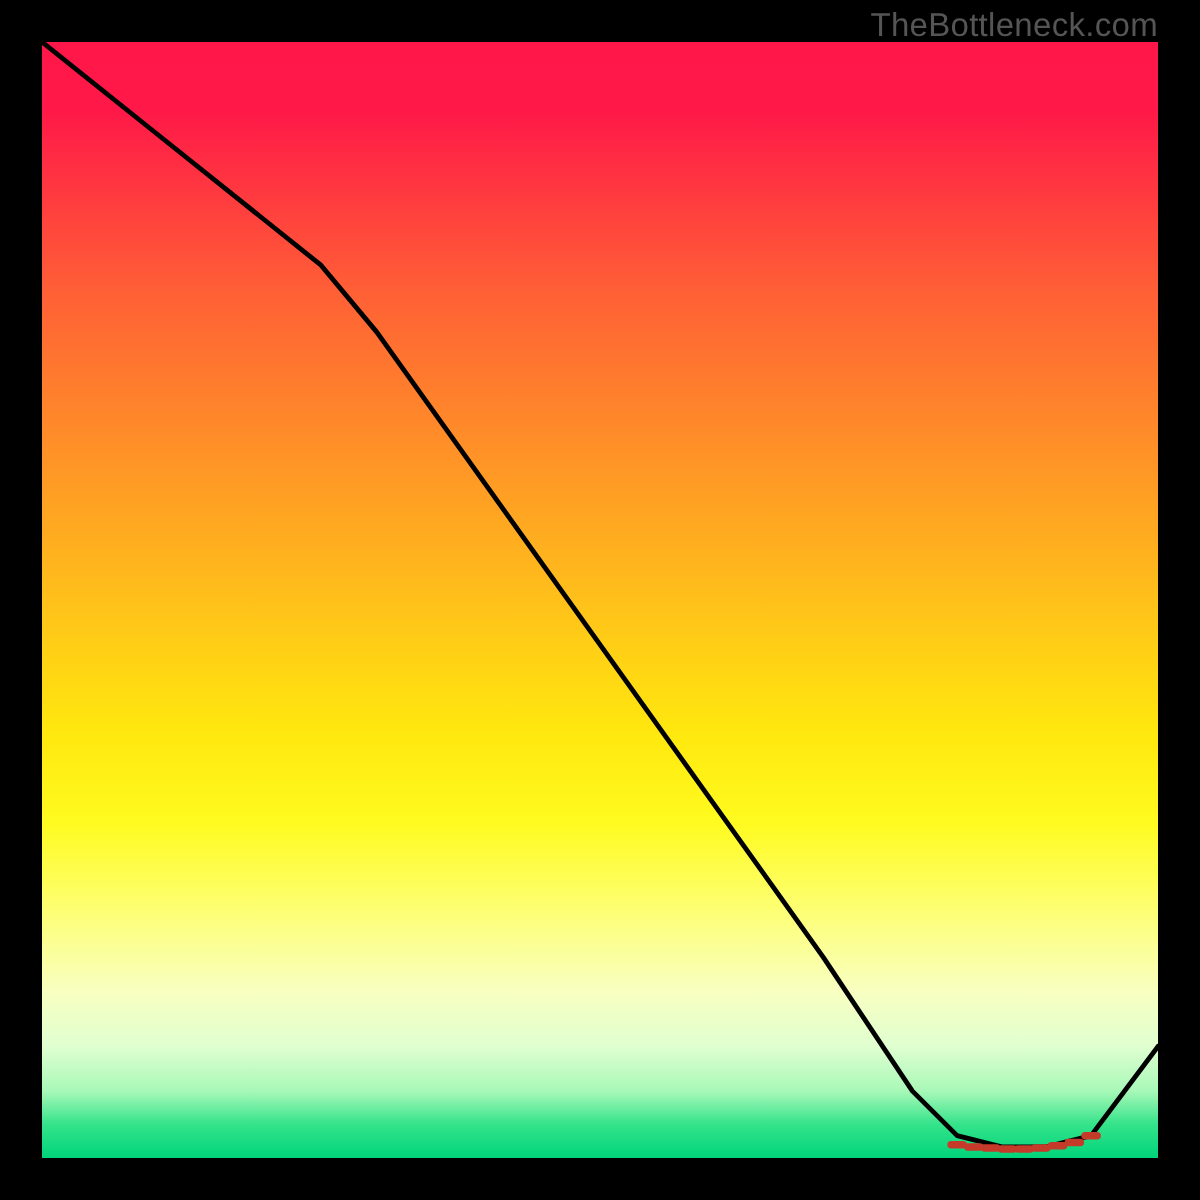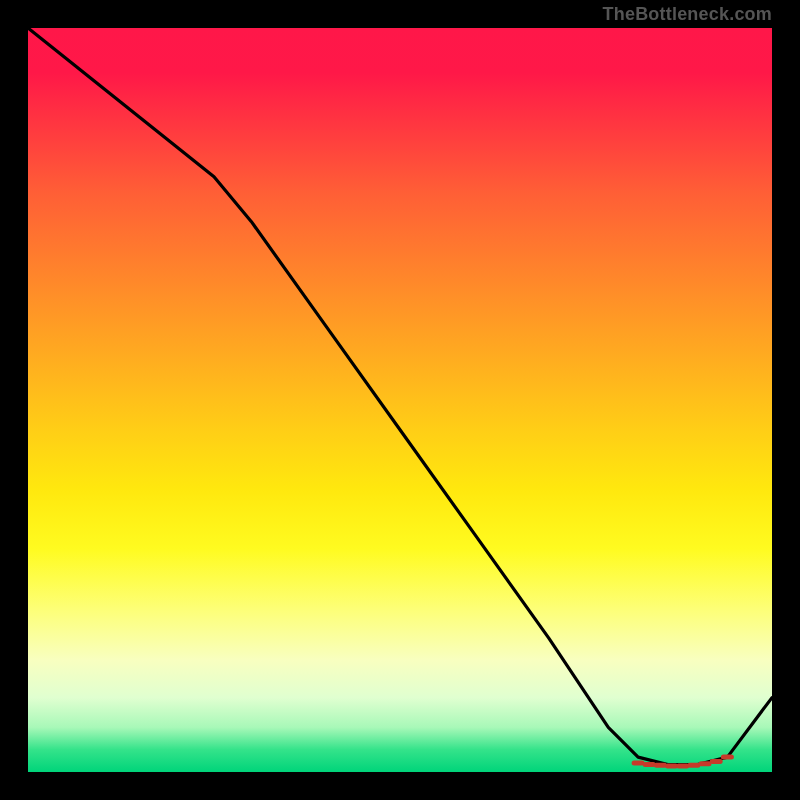--- a/index.html
+++ b/index.html
@@ -15,22 +15,22 @@
     position: relative;
     width: 800px;
     height: 800px;
     background: #000;
   }
   .watermark {
     position: absolute;
     top: 4px;
     right: 28px;
     color: #555;
-    font-size: 18px;
-    font-weight: 700;
+    font-size: 22px;
+    font-weight: 400;
     letter-spacing: 0.2px;
     z-index: 3;
   }
   .plot-area {
     position: absolute;
     left: 28px;
     top: 28px;
     width: 744px;
     height: 744px;
     background: linear-gradient(to bottom,

